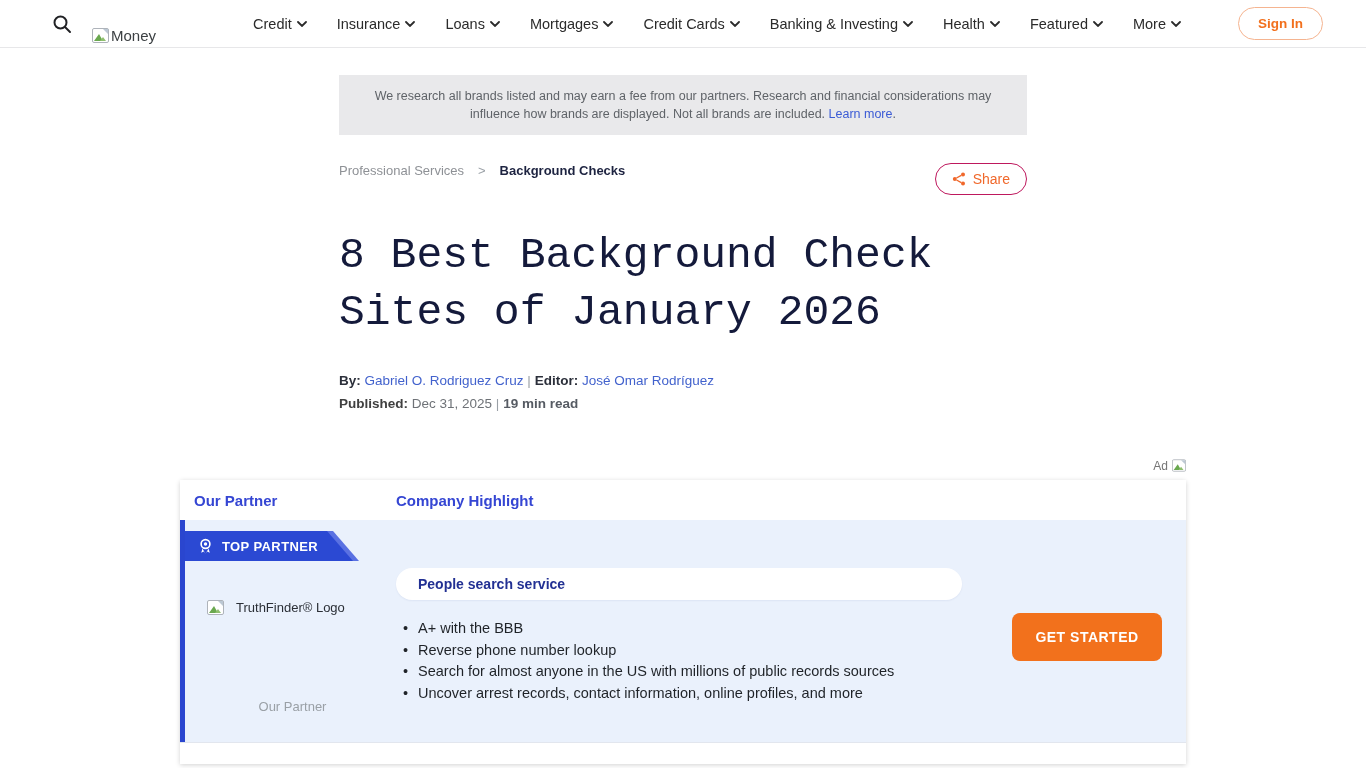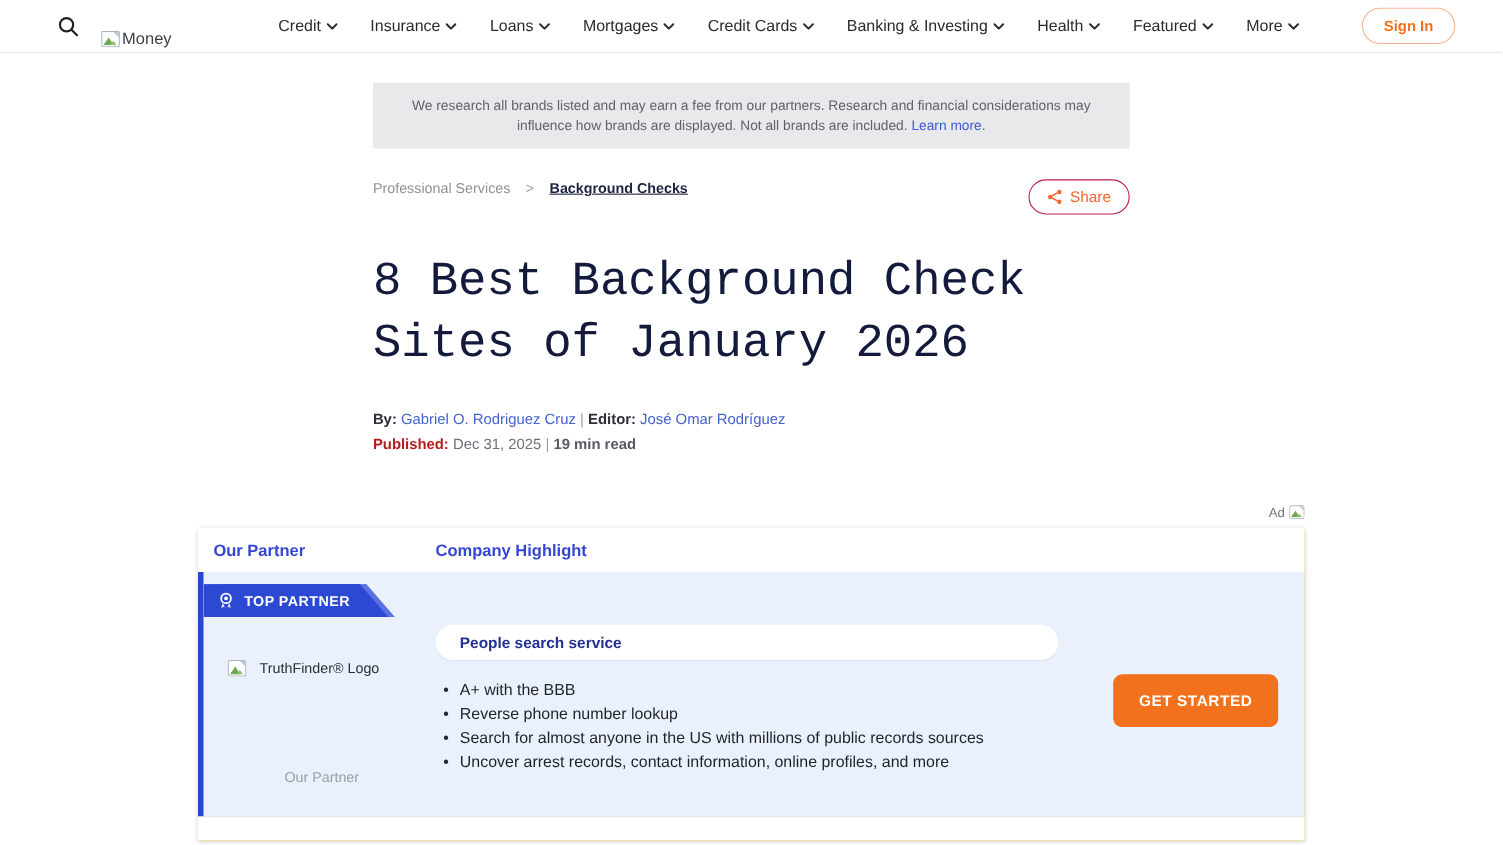--- a/index.html
+++ b/index.html
@@ -24,33 +24,33 @@
 
   
   .disclaimer { width:688px; margin:27px auto 0; background:#e9e9eb; padding:12px 30px;
     text-align:center; font-size:12.5px; line-height:18px; color:#5f6368; }
   .disclaimer a { color:#3b5bd5; text-decoration:none; }
 
   
   .crumb-row { width:688px; margin:28px auto 0; display:flex; align-items:flex-start; height:34px; }
   .crumb-parent { font-size:13px; color:#8e9196; }
   .crumb-sep { font-size:13px; color:#9aa0a6; margin:0 14px; }
-  .crumb-current { font-size:13px; color:#1d2340; font-weight:700; text-decoration:underline; cursor:pointer; }
+  .crumb-current { font-size:13px; color:#1d2340; font-weight:700; cursor:pointer; }
   .share-btn { margin-left:auto; display:flex; align-items:center; gap:7px;
     border:1px solid #be185d; border-radius:999px; padding:7px 16px; background:#fff;
     color:#f0682b; font-size:14px; cursor:pointer; }
 
   
   .h1-title { width:688px; margin:30px auto 0; font-family:Liberation Mono, monospace;
     font-weight:400; font-size:43px; line-height:57px; color:#141a3b; }
   .byline { width:688px; margin:30px auto 0; font-size:13.5px; line-height:20px; color:#2b2f3a; }
   .byline .lbl { font-weight:700; color:#2b2f3a; }
   .byline a { color:#4262cd; text-decoration:none; cursor:pointer; }
   .pubrow { width:688px; margin:3px auto 0; font-size:13.5px; line-height:20px; }
-  .pub-lbl { font-weight:700; color:#b91c1c; }
+  .pub-lbl { font-weight:700; color:#404040; }
   .pub-date { color:#6e7277; }
   .pub-pipe { color:#9aa0a6; }
   .read-time { font-weight:700; color:#565b63; }
 
   
   .ad-row { width:1006px; margin:44px auto 0; display:flex; justify-content:flex-end;
     align-items:center; gap:4px; font-size:12px; color:#757575; height:15px; }
 
   
   .card { width:1006px; margin:7px auto 0; background:#eab308;

